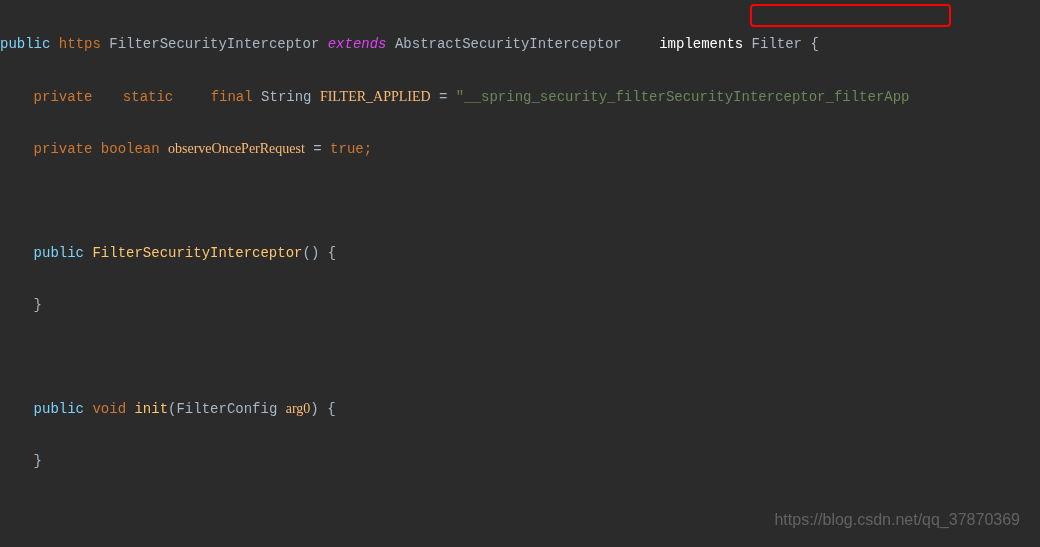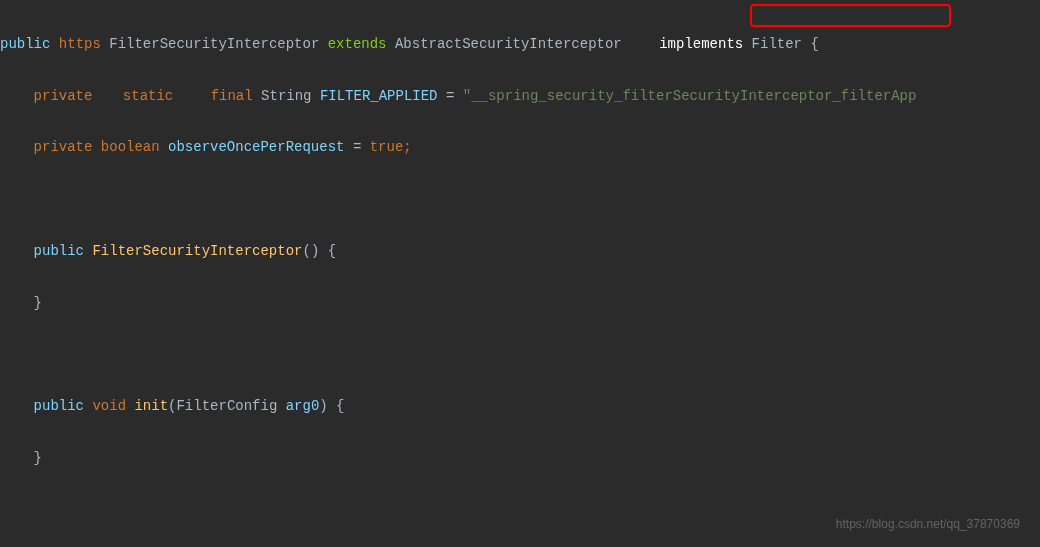--- a/index.html
+++ b/index.html
@@ -22,46 +22,46 @@
       padding: 6px 0 0 0;
       white-space: pre;
       position: relative;
     }
     .line {
       padding-left: 0;
       display: block;
     }
     .kw-public { color: #7dd3fc; }
     .kw-class { color: #cc7832; }
-    .kw-extends { color: #84cc16; }
+    .kw-extends { color: #d946ef; font-style: italic; }
     .kw-implements { color: #ffffff; margin-left: 29px; }
     .kw-private { color: #cc7832; }
     .kw-static { color: #cc7832; margin-left: 22px; }
     .kw-final { color: #cc7832; margin-left: 29px; }
     .kw-void { color: #cc7832; }
     .kw-boolean { color: #cc7832; }
     .kw-true { color: #cc7832; }
     .type { color: #a9b7c6; }
-    .var-name { color: #7dd3fc; }
+    .var-name { color: #fdba74; font-family: Liberation Serif, serif; }
     .method-name { color: #ffc66d; }
     .string { color: #6a8759; }
     .punct { color: #a9b7c6; }
     .semicolon { color: #cc7832; }
     .highlight-box {
       position: absolute;
       border: 2px solid #ff0000;
       border-radius: 4px;
       pointer-events: none;
     }
     .watermark {
       position: absolute;
       bottom: 12px;
       right: 20px;
       color: #888;
-      font-size: 12px;
+      font-size: 16px;
       font-family: Arial, sans-serif;
       opacity: 0.6;
     }
   </style>
 </head>
 <body>
 
 <div class="code-container">
 <div class="line"><span class="kw-public">public</span> <span class="kw-class">https</span> <span class="type">FilterSecurityInterceptor</span> <span class="kw-extends">extends</span> <span class="type">AbstractSecurityInterceptor</span> <span class="kw-implements">implements</span> <span class="type">Filter</span><span class="punct"> {</span></div>
 <div class="line"><span>    </span><span class="kw-private">private</span> <span class="kw-static">static</span> <span class="kw-final">final</span> <span class="type">String</span> <span class="var-name">FILTER_APPLIED</span><span class="punct"> = </span><span class="string">"__spring_security_filterSecurityInterceptor_filterApp</span></div>

